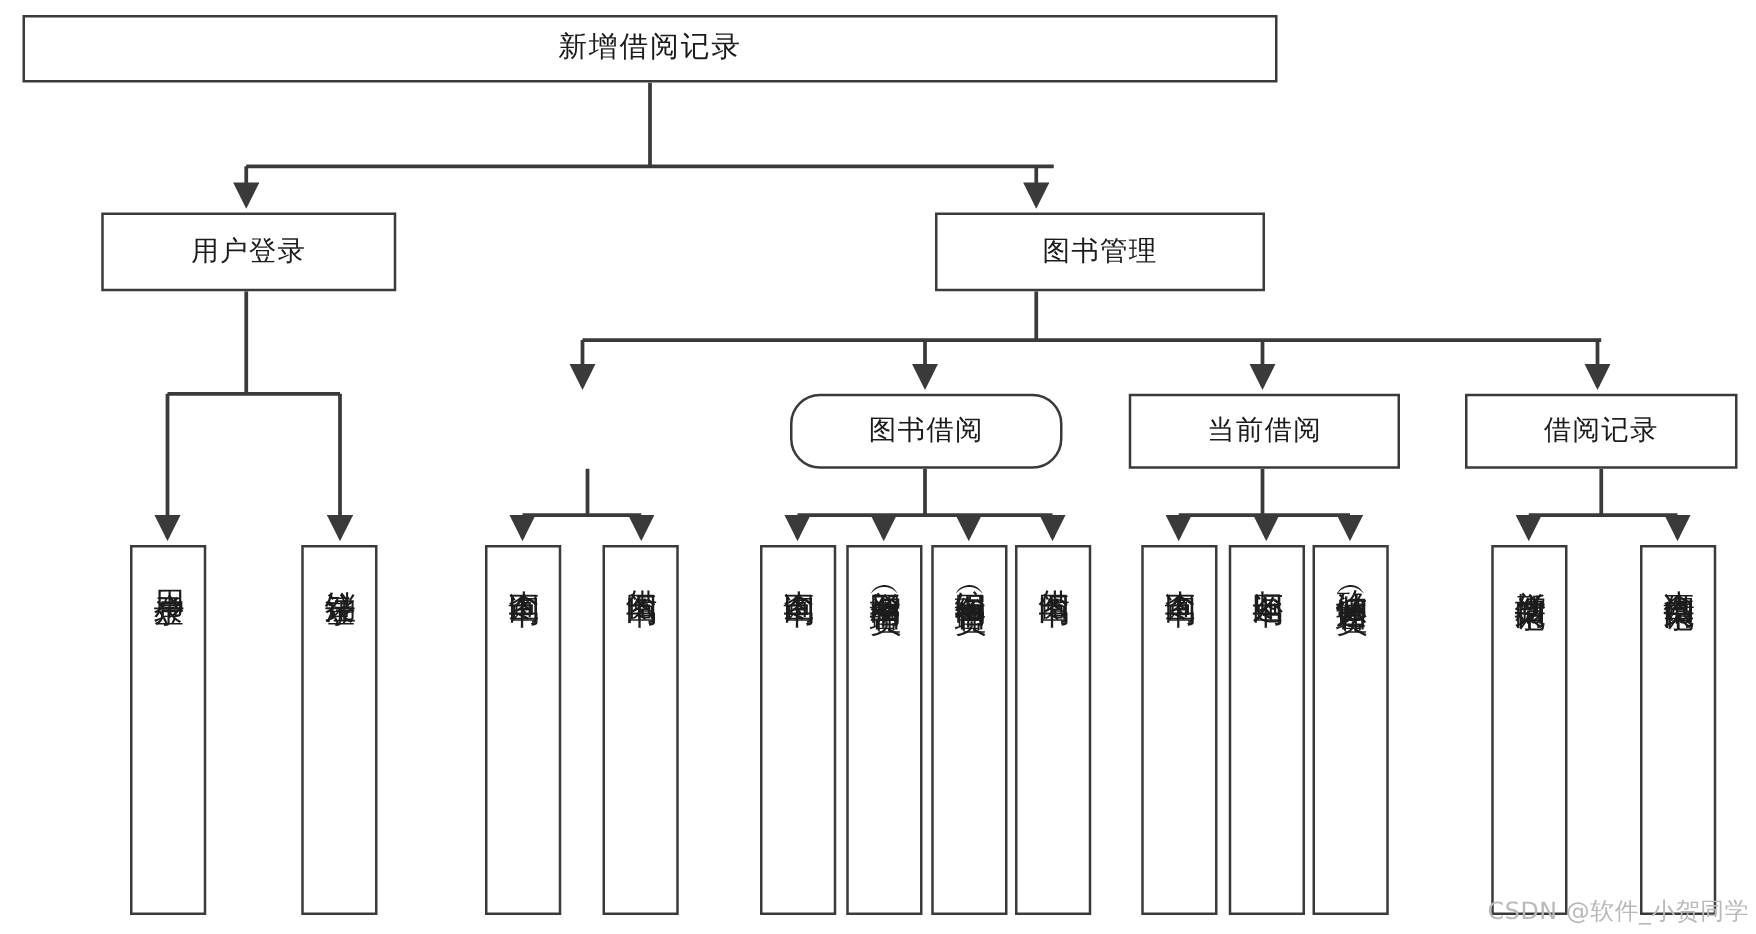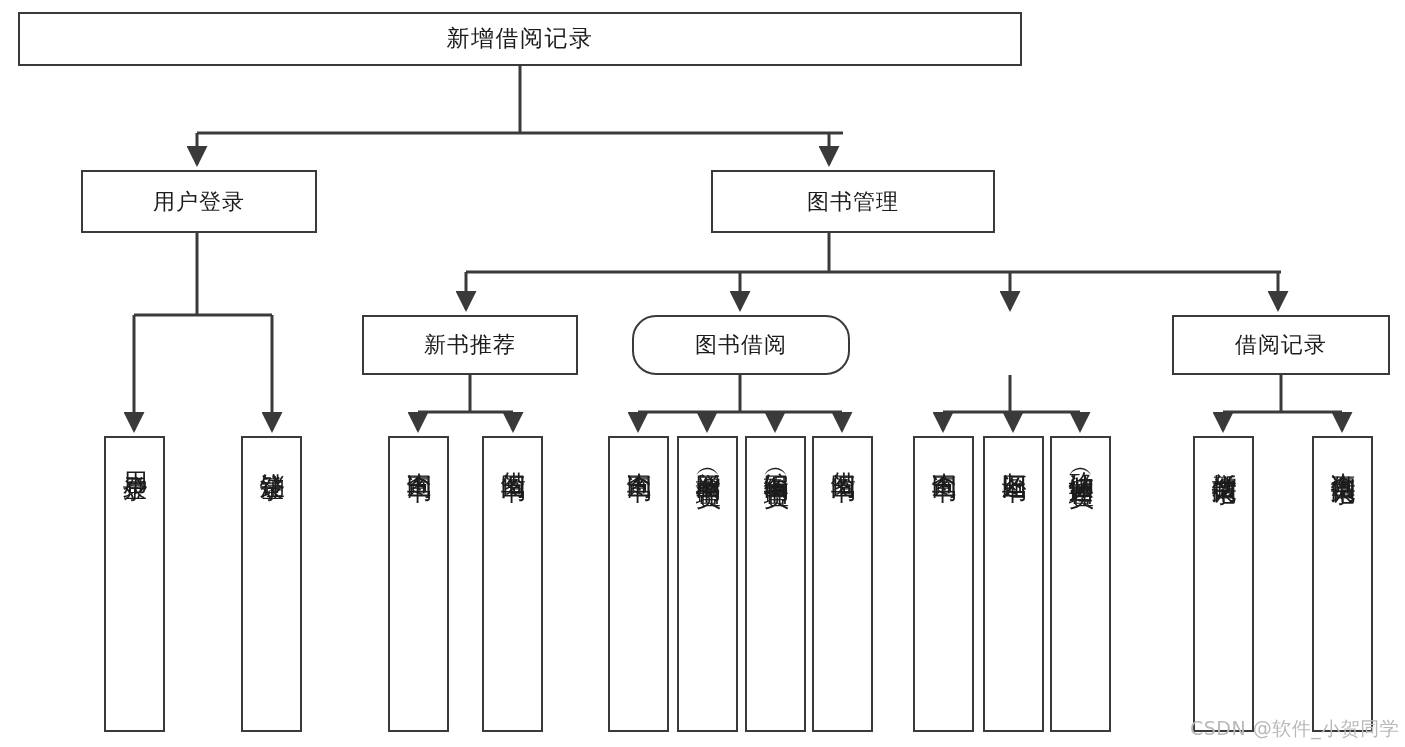--- a/index.html
+++ b/index.html
@@ -124,29 +124,29 @@
     </g>
   </svg>
 
   <div class="node root horiz" style="left:18px; top:12px; width:1004px; height:54px;">
     <span class="label">新增借阅记录</span>
   </div>
 
   <div class="node horiz" style="left:81px; top:170px; width:236px; height:63px;">
     <span class="label">用户登录</span>
   </div>
-  <div class="node horiz" style="left:711px; top:170px; width:284px; height:63px;">
+  <div class="node horiz" style="left:748px; top:170px; width:264px; height:63px;">
     <span class="label">图书管理</span>
   </div>
 
-  <div class="node horiz" style="left:362px; top:315px; width:216px; height:60px;">
-    <span class="label">新书推荐</span>
-  </div>
   <div class="node horiz" style="left:632px; top:315px; width:218px; height:60px;border-radius:24px;">
     <span class="label">图书借阅</span>
+  </div>
+  <div class="node horiz" style="left:903px; top:315px; width:217px; height:60px;">
+    <span class="label">当前借阅</span>
   </div>
   <div class="node horiz" style="left:1172px; top:315px; width:218px; height:60px;">
     <span class="label">借阅记录</span>
   </div>
 
   <div class="node vert" style="left:104px; top:436px; width:61px; height:296px;">
     <span class="label">用户登录</span>
   </div>
   <div class="node vert" style="left:241px; top:436px; width:61px; height:296px;">
     <span class="label">注销登录</span>

